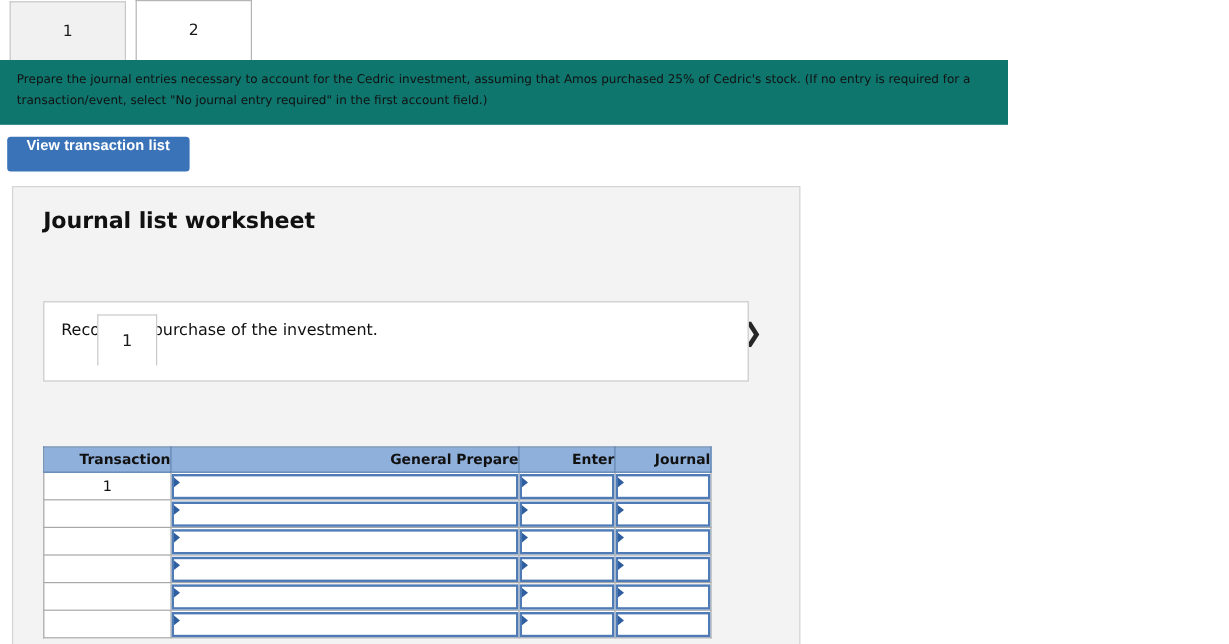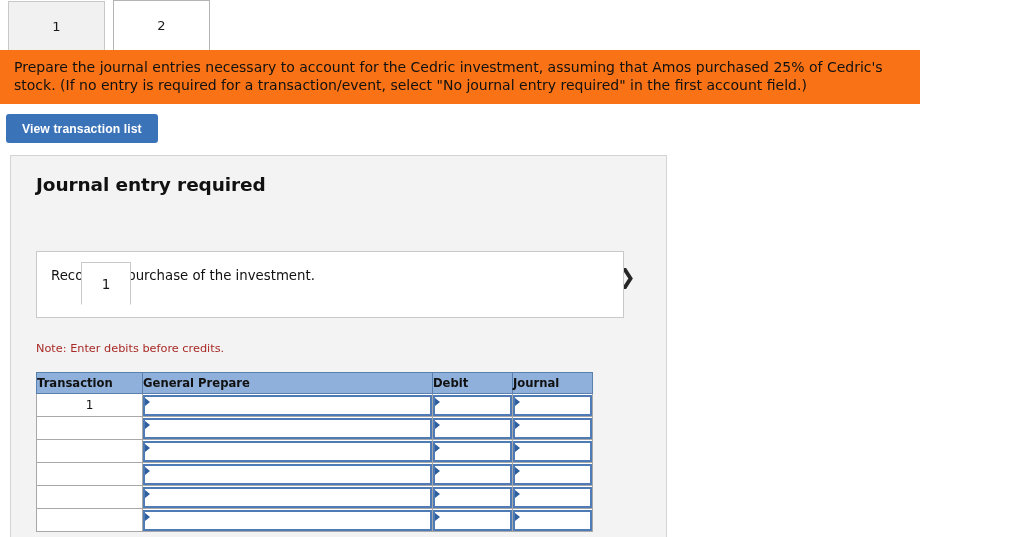--- a/index.html
+++ b/index.html
@@ -41,44 +41,43 @@
     background: #ffffff;
     border-color: #b4b4b4;
     height: 50px;
     z-index: 3;
   }
 
   
   .instruction {
     position: absolute;
     top: 50px; left: 0;
-    width: 920px;
+    width: 840px;
     min-height: 48px;
-    background: #f97316;
+    background: #0f766e;
     padding: 8px 14px 10px 14px;
-    font-size: 14px;
+    font-size: 10px;
     line-height: 18px;
     color: #111111;
     z-index: 1;
   }
 
   
   .btn-view {
     position: absolute;
     top: 114px; left: 6px;
     height: 29px;
     padding: 0 16px;
     background: #3b73b9;
     color: #ffffff;
     font-size: 12.2px;
     font-weight: bold;
     border: none;
     border-radius: 3px;
     display: flex;
-    align-items: center;
     justify-content: center;
     cursor: pointer;
     letter-spacing: 0.1px;
   }
 
   
   .panel {
     position: absolute;
     top: 155px; left: 10px;
     width: 657px;
@@ -168,21 +167,21 @@
     border-collapse: collapse;
     table-layout: fixed;
   }
   .jtable th {
     background: #8fb0da;
     border: 1px solid #5a80ad;
     height: 21px;
     font-size: 11.6px;
     font-weight: bold;
     color: #111111;
-    text-align: left;
+    text-align: right;
     padding: 0;
   }
   .jtable td {
     border: 1px solid #a8a8a8;
     background: #ffffff;
     height: 23px;
     padding: 0;
     vertical-align: middle;
   }
   .col-txn { width: 106px; }
@@ -230,21 +229,21 @@
 <div class="instruction">
   <span>Prepare the journal entries necessary to account for the Cedric investment, assuming that Amos purchased 25% of Cedric's stock. (If no entry is required for a transaction/event, select "No journal entry required" in the first account field.)</span>
 </div>
 
 <button class="btn-view">
   <span>View transaction list</span>
 </button>
 
 <div class="panel">
 
-  <div class="panel-title">Journal entry required</div>
+  <div class="panel-title">Journal list worksheet</div>
 
   <div class="entry-tabs">
     <div class="chev chev-left">❮</div>
 
     <div class="etab active" style="left:70px; width:50px;">
       <span>1</span>
     </div>
     <div class="etab" style="left:125px; width:42px;">
       <span>2</span>
     </div>
@@ -255,34 +254,33 @@
       <span>4</span>
     </div>
 
     <div class="chev chev-right">❯</div>
   </div>
 
   <div class="desc-box">
     <div class="desc-text">Record the purchase of the investment.</div>
   </div>
 
-  <div class="note">Note: Enter debits before credits.</div>
 
   <table class="jtable">
     <colgroup>
       <col class="col-txn">
         <col class="col-gj">
         <col class="col-deb">
         <col class="col-cre">
     </colgroup>
     <thead>
       <tr>
         <th>Transaction</th>
         <th>General Prepare</th>
-        <th>Debit</th>
+        <th>Enter</th>
         <th>Journal</th>
       </tr>
     </thead>
     <tbody>
       <tr>
         <td class="txn-cell">1</td>
         <td>
           <div class="cell-input"></div>
         </td>
         <td>

